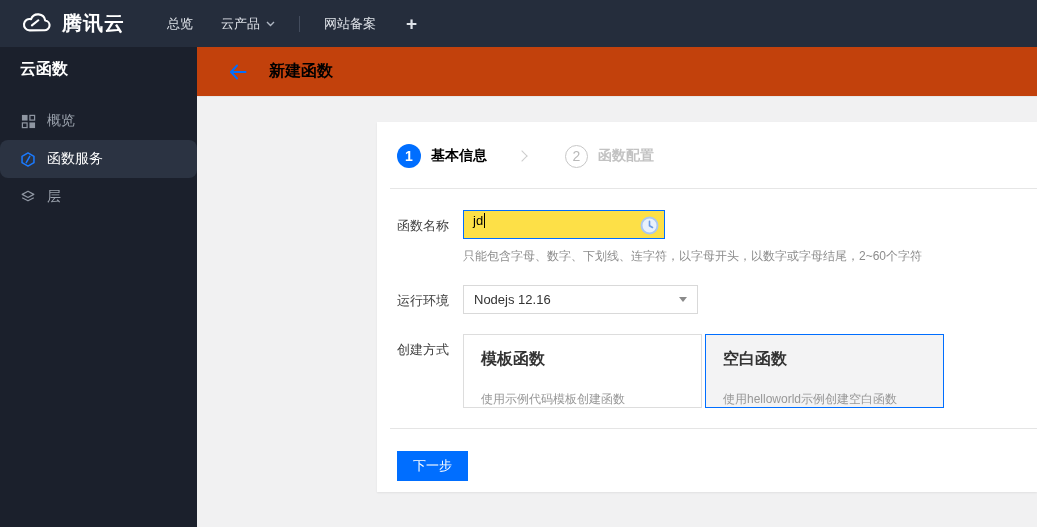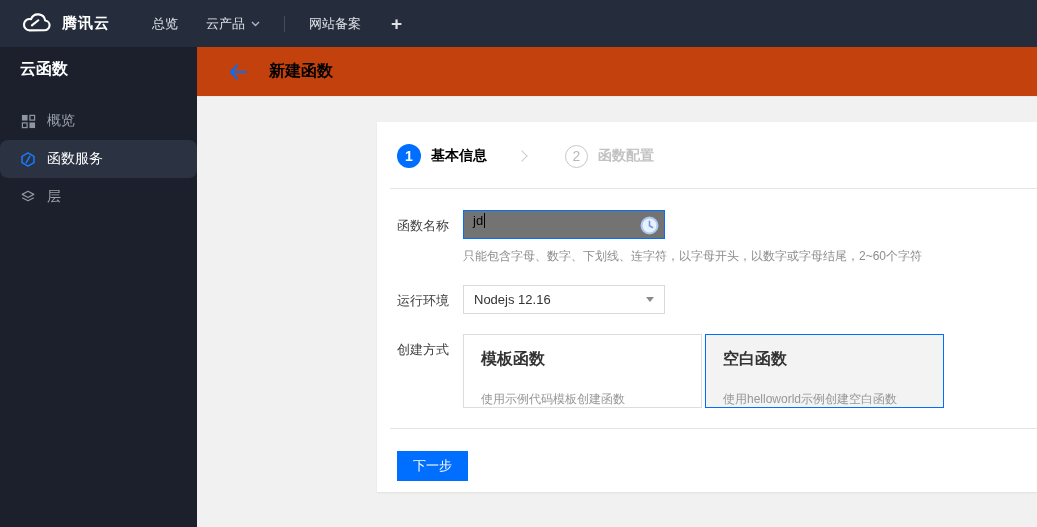--- a/index.html
+++ b/index.html
@@ -2,21 +2,21 @@
 <html><head>
 <meta charset="utf-8">
 <style>
   * { margin:0; padding:0; box-sizing:border-box; }
   html,body { width:1037px; height:527px; overflow:hidden; }
   body { font-family:"Liberation Sans","DejaVu Sans",sans-serif; background:#f1f1f2; }
 
   
   .topbar { height:47px; background:#252d3c; display:flex; align-items:center; padding:0 20px; }
   .brand { display:flex; align-items:center; cursor:pointer; }
-  .brand-text { color:#ffffff; font-size:15px; font-weight:bold; margin-left:9px; letter-spacing:1px; }
+  .brand-text { color:#ffffff; font-size:20px; font-weight:bold; margin-left:9px; letter-spacing:1px; }
   .topnav { display:flex; align-items:center; margin-left:28px; }
   .topnav-item { color:#dfe3e9; font-size:13px; padding:1px 14px; height:47px; line-height:47px; cursor:pointer; display:flex; align-items:center; }
   .caret-down { margin-left:6px; display:inline-block; }
   .topnav-divider { width:1px; height:16px; background:#434c5d; margin:0 10px; }
   .add-tab { color:#dfe3e9; font-size:19px; padding:0 16px; cursor:pointer; font-weight:bold; }
 
   
   .body-row { display:flex; height:480px; }
   .sidebar { width:197px; background:#1b202c; flex-shrink:0; }
   .sidebar-title { color:#ffffff; font-size:16px; font-weight:bold; padding:12px 20px 22px; }
@@ -38,27 +38,27 @@
   .step-circle { width:24px; height:24px; border-radius:50%; background:#006eff; color:#ffffff; font-size:14px; font-weight:bold; display:flex; align-items:center; justify-content:center; }
   .step.inactive .step-circle { background:#ffffff; border:1px solid #c7c7c7; color:#b9b9b9; width:23px; height:23px; font-weight:normal; }
   .step-label { margin-left:10px; font-size:14px; font-weight:bold; color:#000000; }
   .step.inactive .step-label { color:#c2c2c2; }
   .step-chevron { width:8px; height:8px; border-top:1.5px solid #cccccc; border-right:1.5px solid #cccccc; transform:rotate(45deg); margin:0 39px 0 31px; }
 
   
   .form { padding:21px 20px 0; }
   .form-row { display:flex; margin-bottom:20px; }
   .form-label { width:66px; flex-shrink:0; font-size:13px; color:#404040; padding-top:7px; }
-  .text-input { width:202px; height:29px; border:1px solid #006eff; display:flex; align-items:center; padding:0 26px 8px 9px; position:relative; background:#737373; cursor:text; }
+  .text-input { width:202px; height:29px; border:1px solid #006eff; display:flex; align-items:center; padding:0 26px 8px 9px; position:relative; background:#fde047; cursor:text; }
   .input-text { font-size:13px; color:#000000; }
   .text-caret { width:1px; height:15px; background:#000000; margin-left:1px; }
   .clock-badge { position:absolute; right:5px; top:5px; }
   .hint { margin-top:9px; font-size:12px; color:#8c8c8c; }
 
-  .select-box { width:202px; height:29px; border:1px solid #d9d9d9; background:#fff; display:flex; align-items:center; justify-content:space-between; padding:0 10px; cursor:pointer; }
+  .select-box { width:235px; height:29px; border:1px solid #d9d9d9; background:#fff; display:flex; align-items:center; justify-content:space-between; padding:0 10px; cursor:pointer; }
   .select-value { font-size:13px; color:#333333; }
   .select-caret { width:0; height:0; border-left:4px solid transparent; border-right:4px solid transparent; border-top:5px solid #8a8a8a; }
 
   .methods { display:flex; gap:3px; }
   .method-card { width:239px; height:74px; border:1px solid #dddddd; background:#ffffff; padding:14px 17px; cursor:pointer; }
   .method-card.selected { border:1px solid #006eff; background:#f3f3f4; }
   .method-title { font-size:16px; font-weight:bold; color:#333333; }
   .method-desc { margin-top:21px; font-size:12px; color:#979797; }
 
   

